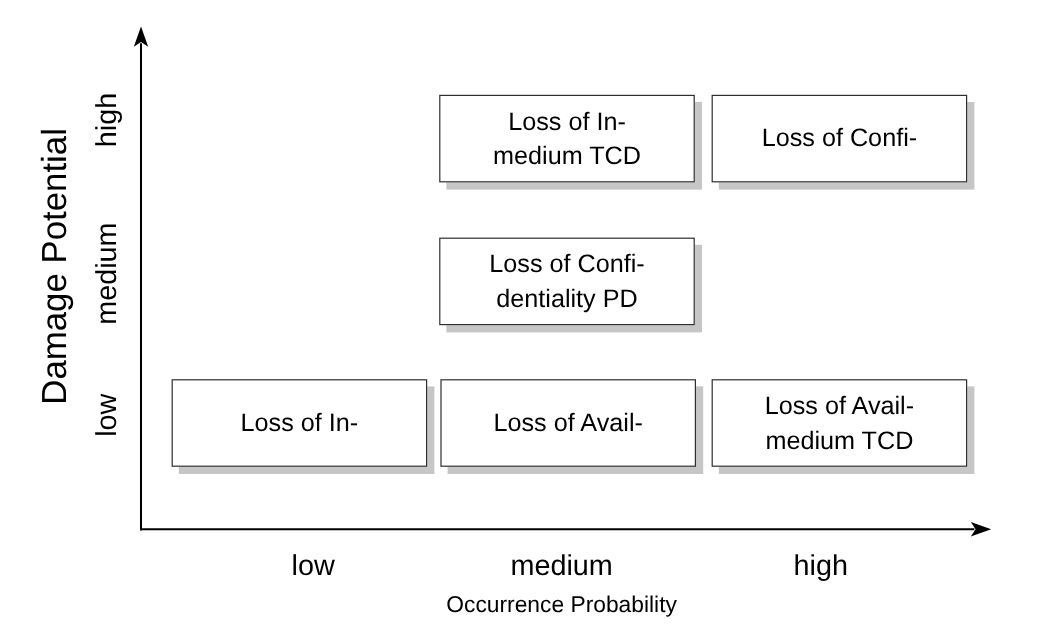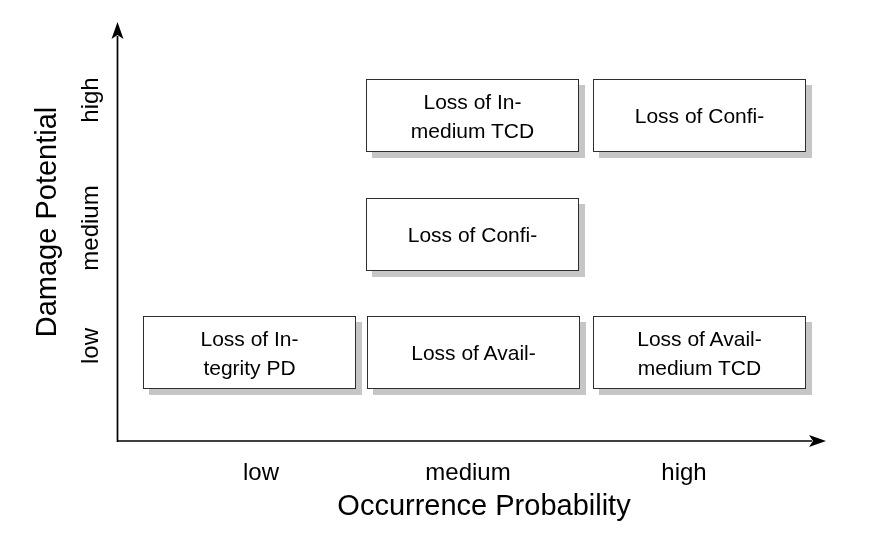--- a/index.html
+++ b/index.html
@@ -62,23 +62,23 @@
     transform-origin:center center;
     font-size:24px;line-height:26px;
     white-space:nowrap;
   }
   #ytick-high  {left:90px;top:100px;}
   #ytick-medium{left:90px;top:228px;}
   #ytick-low   {left:90px;top:346px;}
 
   #x-axis-title{
     position:absolute;
-    left:484px;top:489px;
+    left:468px;top:489px;
     transform:translateX(-50%);
-    font-size:29px;line-height:32px;
+    font-size:19px;line-height:32px;
     white-space:nowrap;
   }
   #y-axis-title{
     position:absolute;
     left:46px;top:222px;
     transform:translate(-50%,-50%) rotate(-90deg);
     font-size:29px;line-height:32px;
     white-space:nowrap;
   }
 </style>
@@ -103,25 +103,25 @@
     <div class="node-line">Loss of In-</div>
     <div class="node-line">medium TCD</div>
   </div>
 
   <div class="node" id="box-confidentiality-tcd">
     <div class="node-line">Loss of Confi-</div>
   </div>
 
   <div class="node" id="box-confidentiality-pd">
     <div class="node-line">Loss of Confi-</div>
+    <div class="node-line">dentiality PD</div>
   </div>
 
   <div class="node" id="box-integrity-pd">
     <div class="node-line">Loss of In-</div>
-    <div class="node-line">tegrity PD</div>
   </div>
 
   <div class="node" id="box-availability-pd">
     <div class="node-line">Loss of Avail-</div>
   </div>
 
   <div class="node" id="box-availability-tcd">
     <div class="node-line">Loss of Avail-</div>
     <div class="node-line">medium TCD</div>
   </div>

